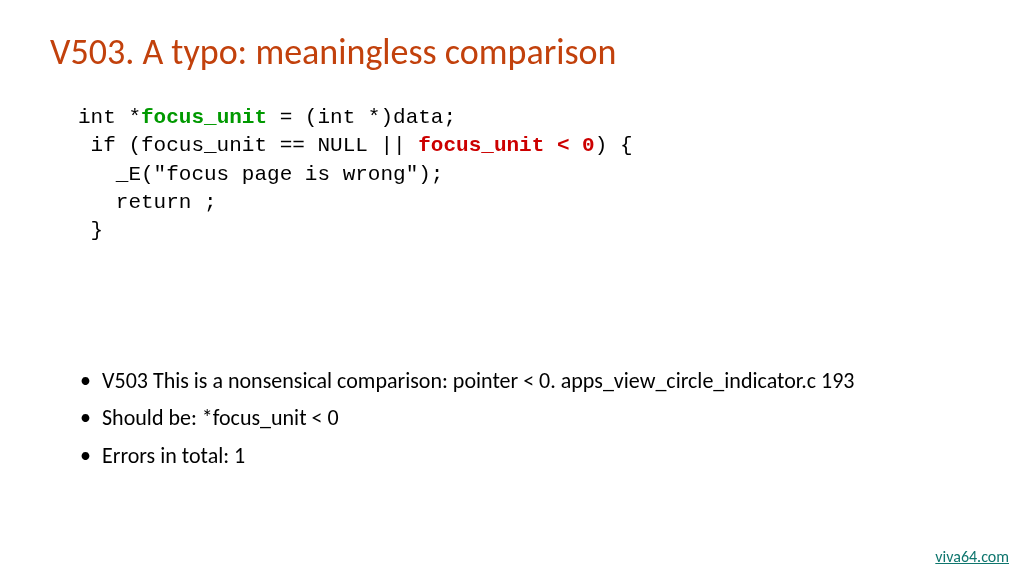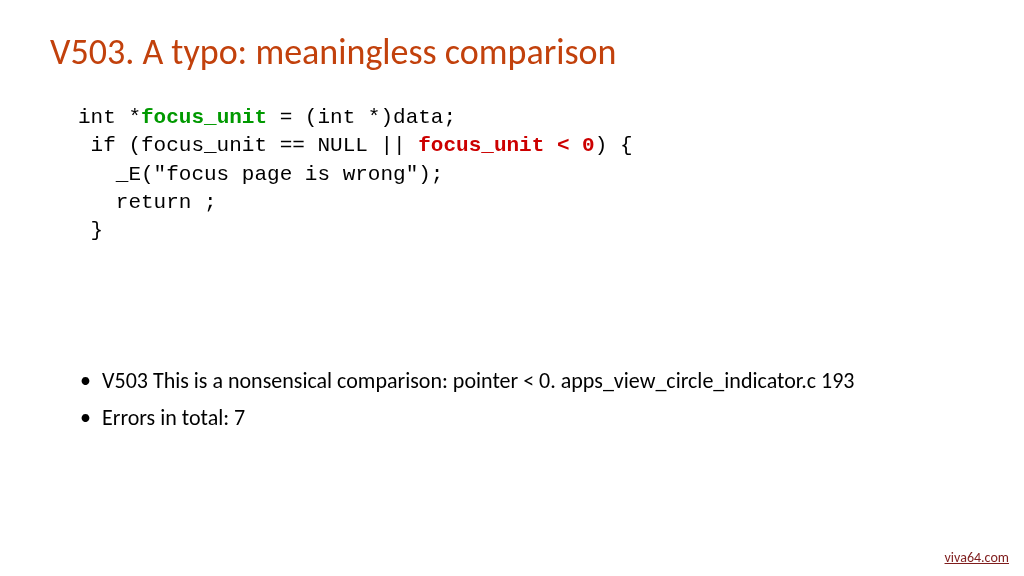--- a/index.html
+++ b/index.html
@@ -49,37 +49,38 @@
   .bullets li::before {
     content: "•";
     position: absolute;
     left: 0;
     top: 0;
   }
   .footer-link {
     position: absolute;
     right: 15px;
     bottom: 10px;
-    font-size: 14px;
-    color: #7f1d1d;
+    font-size: 16px;
+    color: #0f766e;
     text-decoration: underline;
   }
 </style>
 </head>
 <body>
 
 <div class="slide">
 
   <h1 class="title">V503. A typo: meaningless comparison</h1>
 
   <div class="code-block"><span>int *</span><span class="kw-green">focus_unit</span><span> = (int *)data;</span>
 <span> if (focus_unit == NULL || </span><span class="kw-red">focus_unit &lt; 0</span><span>) {</span>
 <span>   _E("focus page is wrong");</span>
 <span>   return ;</span>
 <span> }</span></div>
 
   <ul class="bullets">
     <li>V503 This is a nonsensical comparison: pointer &lt; 0. apps_view_circle_indicator.c 193</li>
-    <li>Errors in total: 7</li>
+    <li>Should be: *focus_unit &lt; 0</li>
+    <li>Errors in total: 1</li>
   </ul>
 
   <a class="footer-link">viva64.com</a>
 </div>
 
 </body></html>

